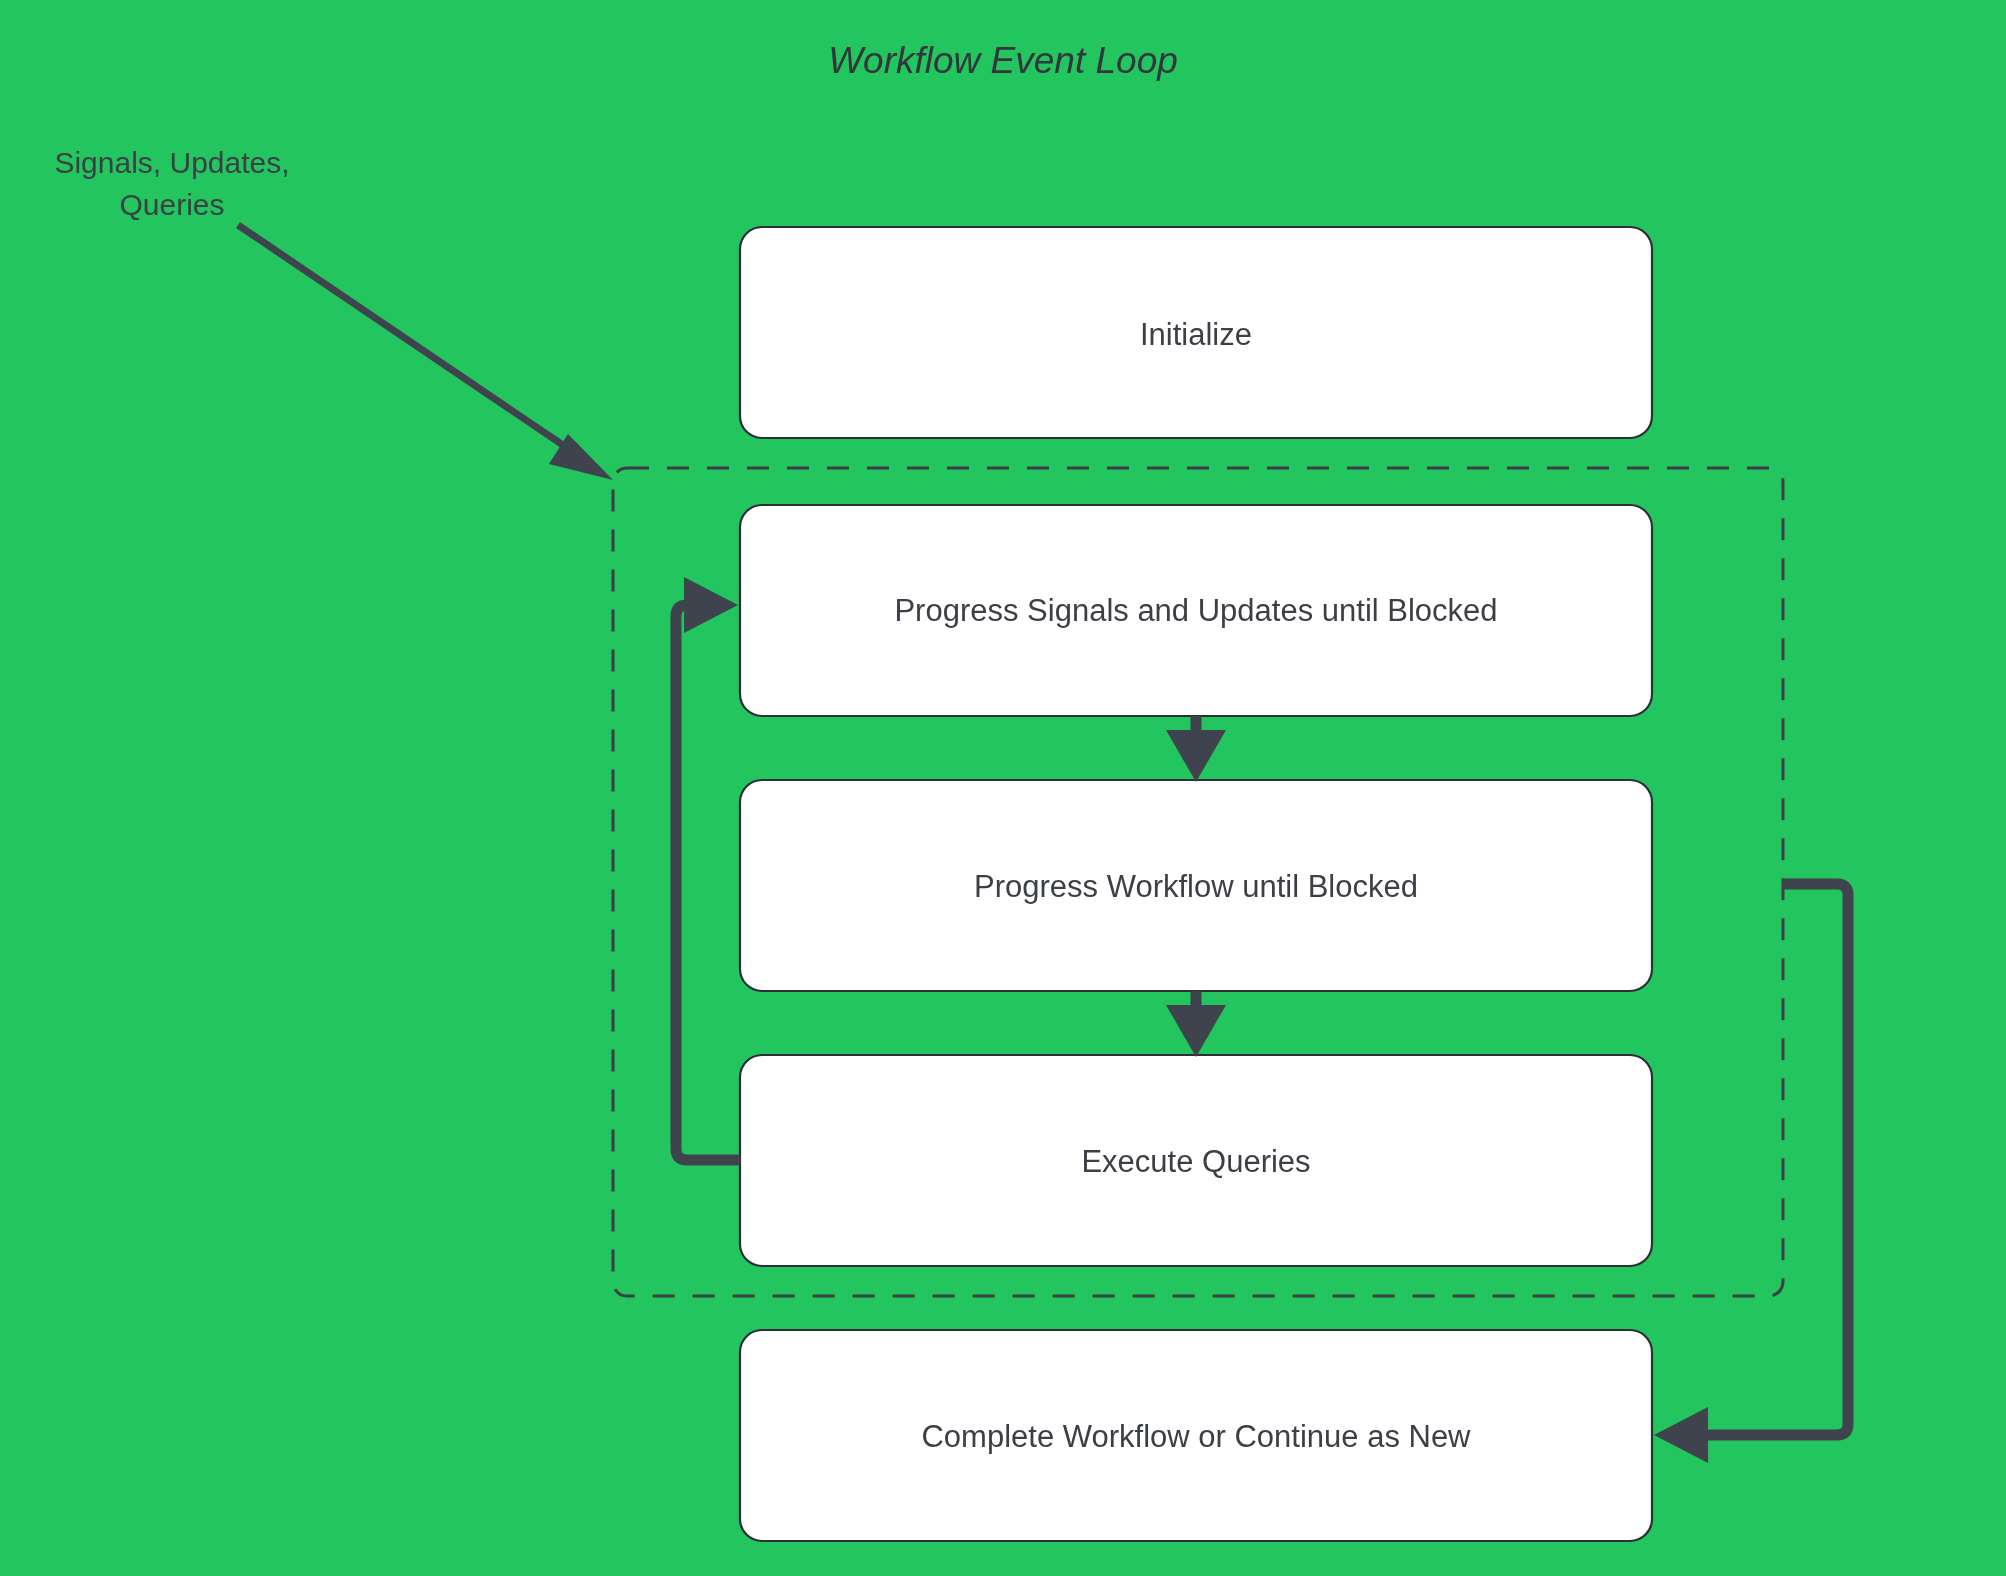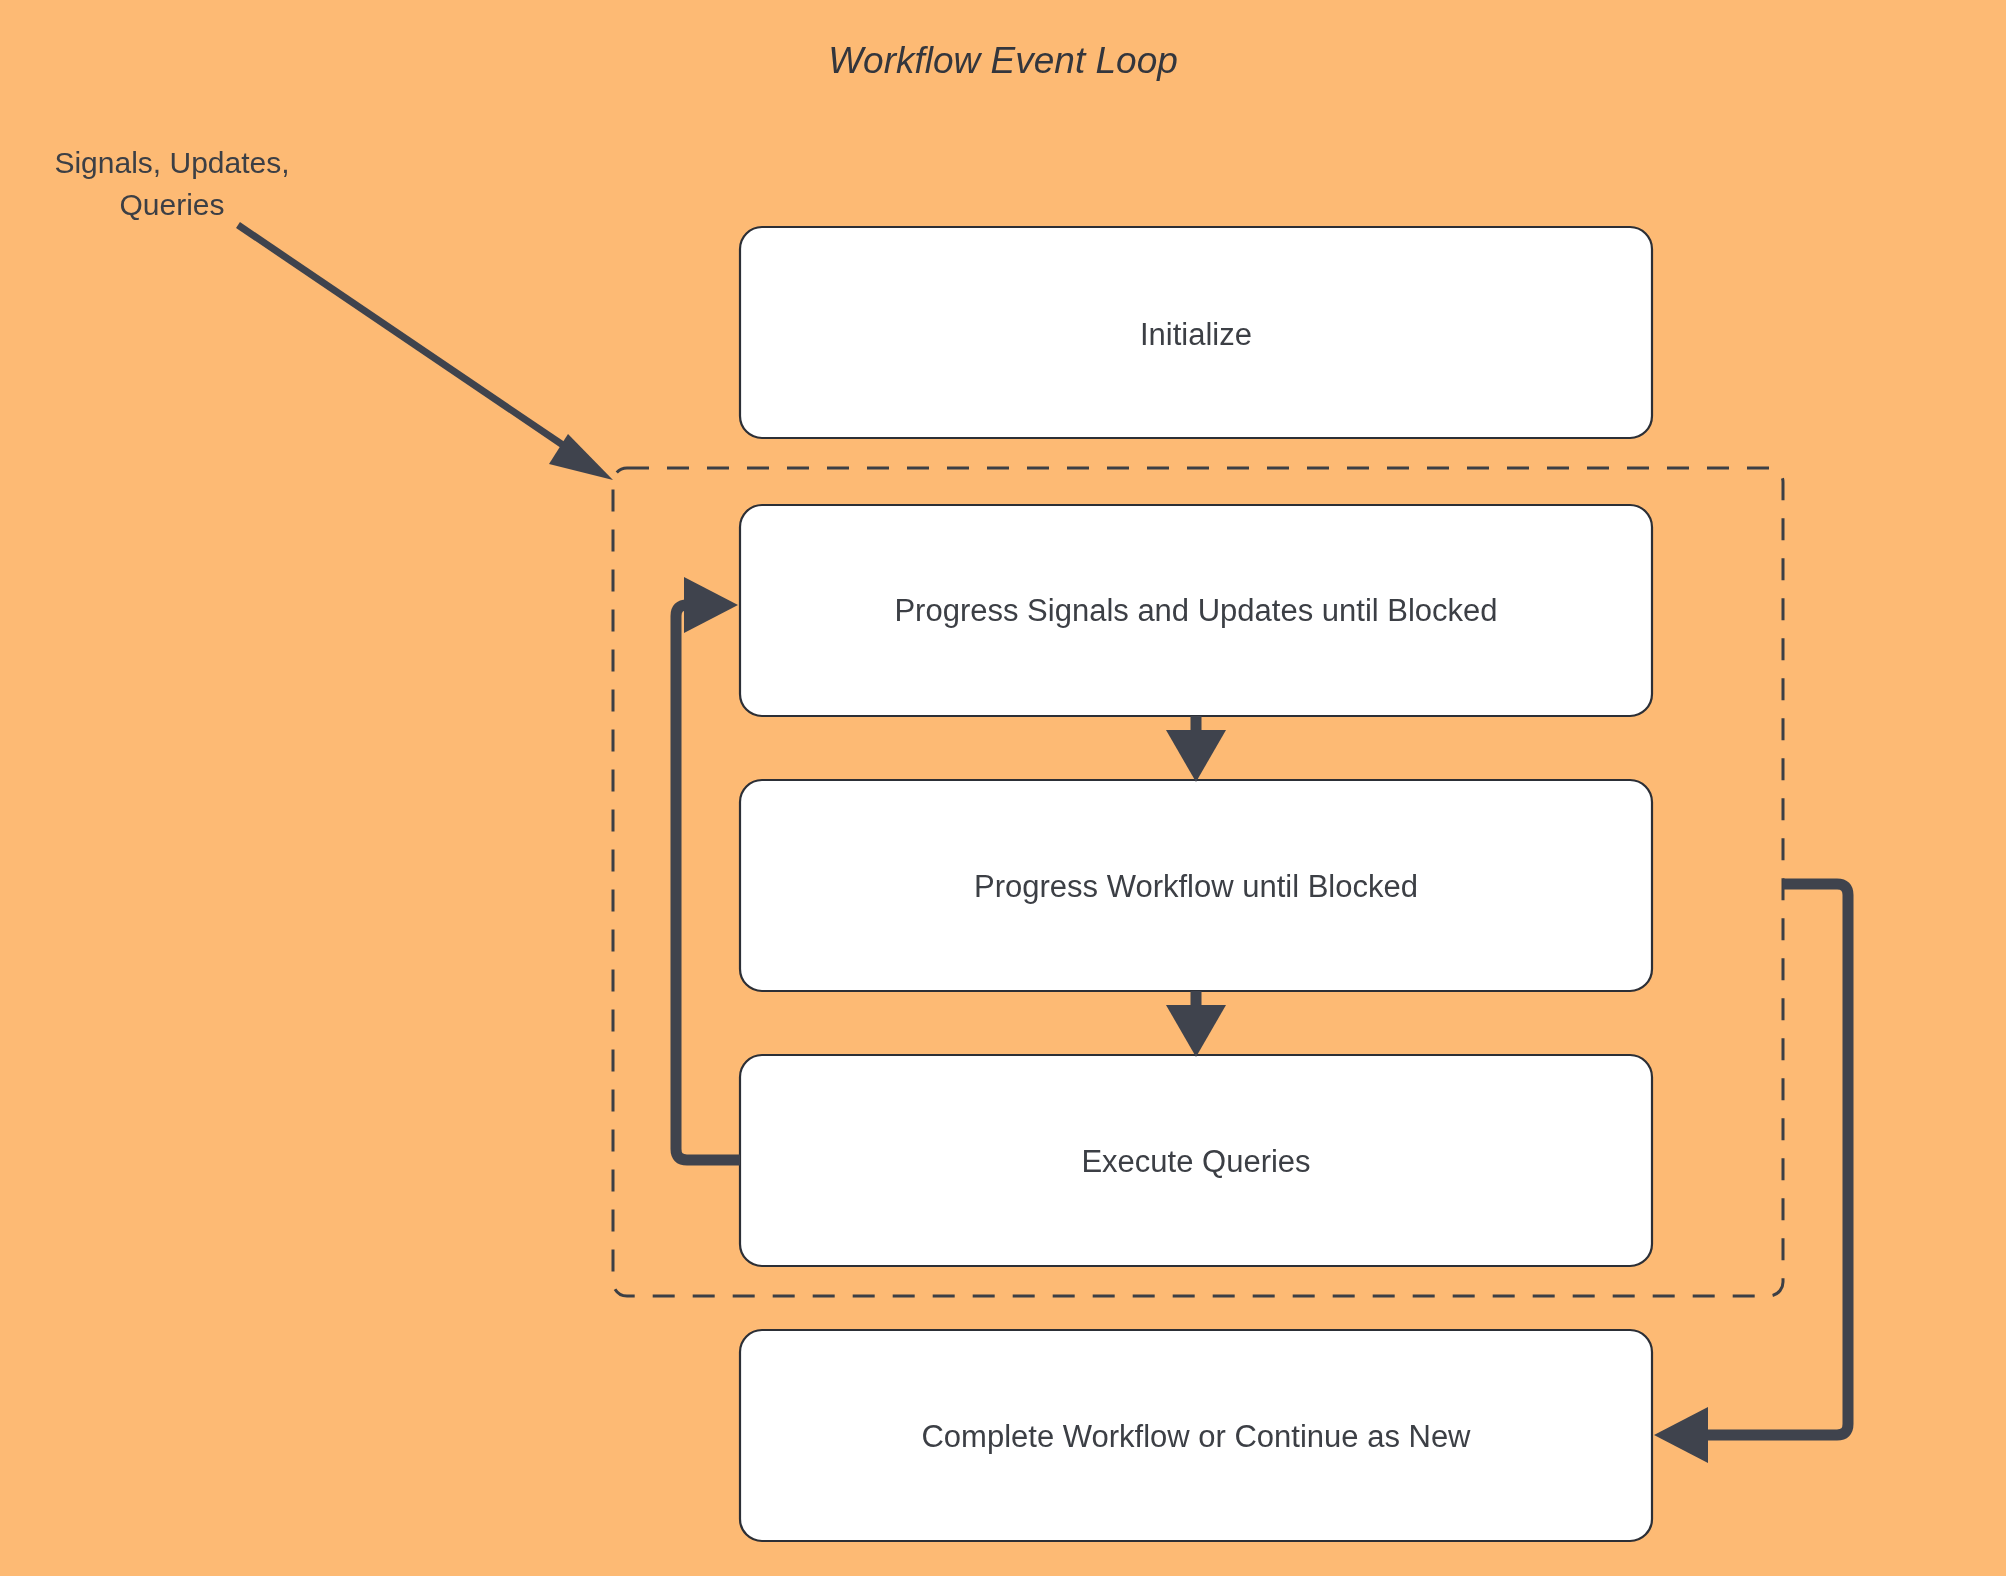--- a/index.html
+++ b/index.html
@@ -10,21 +10,21 @@
   body {
     width: 2006px;
     height: 1576px;
     overflow: hidden;
     font-family: "Liberation Sans", sans-serif;
   }
   #diagram-root {
     position: relative;
     width: 2006px;
     height: 1576px;
-    background: #fdba74;
+    background: #22c55e;
   }
   svg.canvas {
     position: absolute;
     left: 0;
     top: 0;
     width: 2006px;
     height: 1576px;
     display: block;
   }
   .diagram-title {

